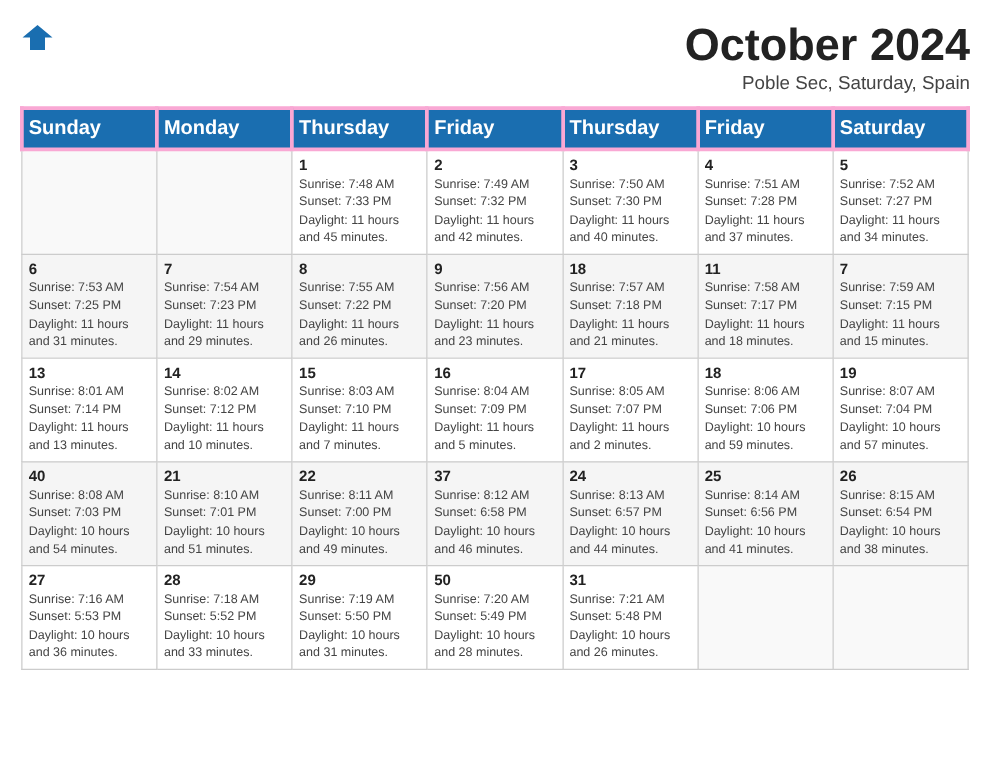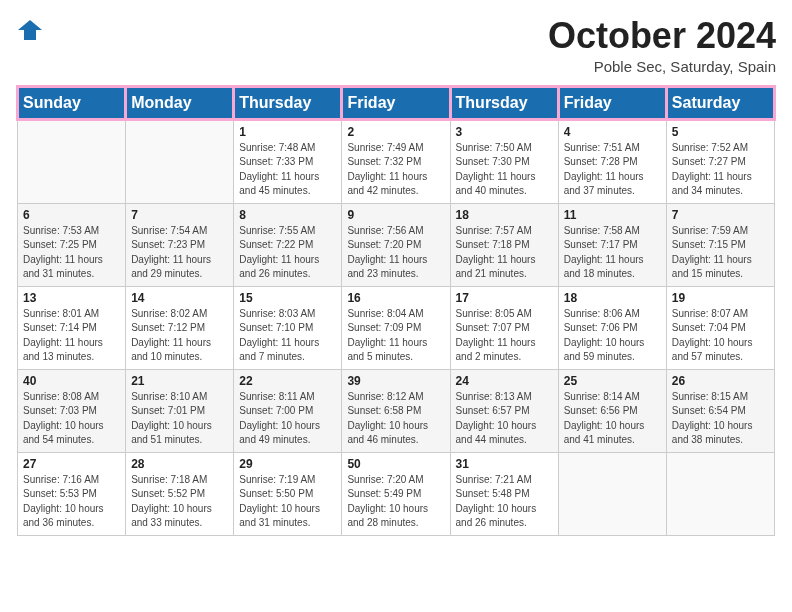--- a/index.html
+++ b/index.html
@@ -149,21 +149,21 @@
         <td><span class="day-num">15</span><span class="cell-text">Sunrise: 8:03 AM<br>Sunset: 7:10 PM<br>Daylight: 11 hours and 7 minutes.</span></td>
         <td><span class="day-num">16</span><span class="cell-text">Sunrise: 8:04 AM<br>Sunset: 7:09 PM<br>Daylight: 11 hours and 5 minutes.</span></td>
         <td><span class="day-num">17</span><span class="cell-text">Sunrise: 8:05 AM<br>Sunset: 7:07 PM<br>Daylight: 11 hours and 2 minutes.</span></td>
         <td><span class="day-num">18</span><span class="cell-text">Sunrise: 8:06 AM<br>Sunset: 7:06 PM<br>Daylight: 10 hours and 59 minutes.</span></td>
         <td><span class="day-num">19</span><span class="cell-text">Sunrise: 8:07 AM<br>Sunset: 7:04 PM<br>Daylight: 10 hours and 57 minutes.</span></td>
       </tr>
       <tr>
         <td><span class="day-num">40</span><span class="cell-text">Sunrise: 8:08 AM<br>Sunset: 7:03 PM<br>Daylight: 10 hours and 54 minutes.</span></td>
         <td><span class="day-num">21</span><span class="cell-text">Sunrise: 8:10 AM<br>Sunset: 7:01 PM<br>Daylight: 10 hours and 51 minutes.</span></td>
         <td><span class="day-num">22</span><span class="cell-text">Sunrise: 8:11 AM<br>Sunset: 7:00 PM<br>Daylight: 10 hours and 49 minutes.</span></td>
-        <td><span class="day-num">39</span><span class="cell-text">Sunrise: 8:12 AM<br>Sunset: 6:58 PM<br>Daylight: 10 hours and 46 minutes.</span></td>
+        <td><span class="day-num">37</span><span class="cell-text">Sunrise: 8:12 AM<br>Sunset: 6:58 PM<br>Daylight: 10 hours and 46 minutes.</span></td>
         <td><span class="day-num">24</span><span class="cell-text">Sunrise: 8:13 AM<br>Sunset: 6:57 PM<br>Daylight: 10 hours and 44 minutes.</span></td>
         <td><span class="day-num">25</span><span class="cell-text">Sunrise: 8:14 AM<br>Sunset: 6:56 PM<br>Daylight: 10 hours and 41 minutes.</span></td>
         <td><span class="day-num">26</span><span class="cell-text">Sunrise: 8:15 AM<br>Sunset: 6:54 PM<br>Daylight: 10 hours and 38 minutes.</span></td>
       </tr>
       <tr>
         <td><span class="day-num">27</span><span class="cell-text">Sunrise: 7:16 AM<br>Sunset: 5:53 PM<br>Daylight: 10 hours and 36 minutes.</span></td>
         <td><span class="day-num">28</span><span class="cell-text">Sunrise: 7:18 AM<br>Sunset: 5:52 PM<br>Daylight: 10 hours and 33 minutes.</span></td>
         <td><span class="day-num">29</span><span class="cell-text">Sunrise: 7:19 AM<br>Sunset: 5:50 PM<br>Daylight: 10 hours and 31 minutes.</span></td>
         <td><span class="day-num">50</span><span class="cell-text">Sunrise: 7:20 AM<br>Sunset: 5:49 PM<br>Daylight: 10 hours and 28 minutes.</span></td>
         <td><span class="day-num">31</span><span class="cell-text">Sunrise: 7:21 AM<br>Sunset: 5:48 PM<br>Daylight: 10 hours and 26 minutes.</span></td>

